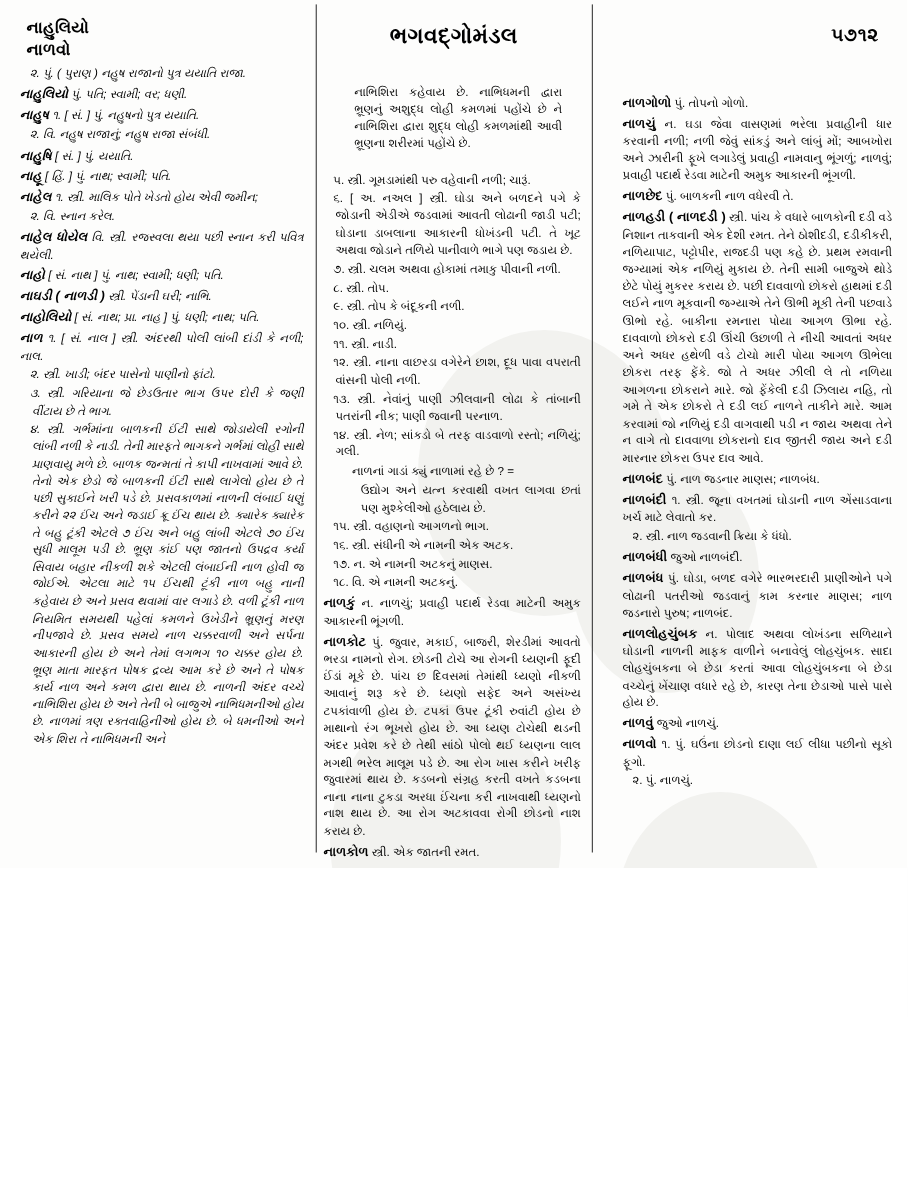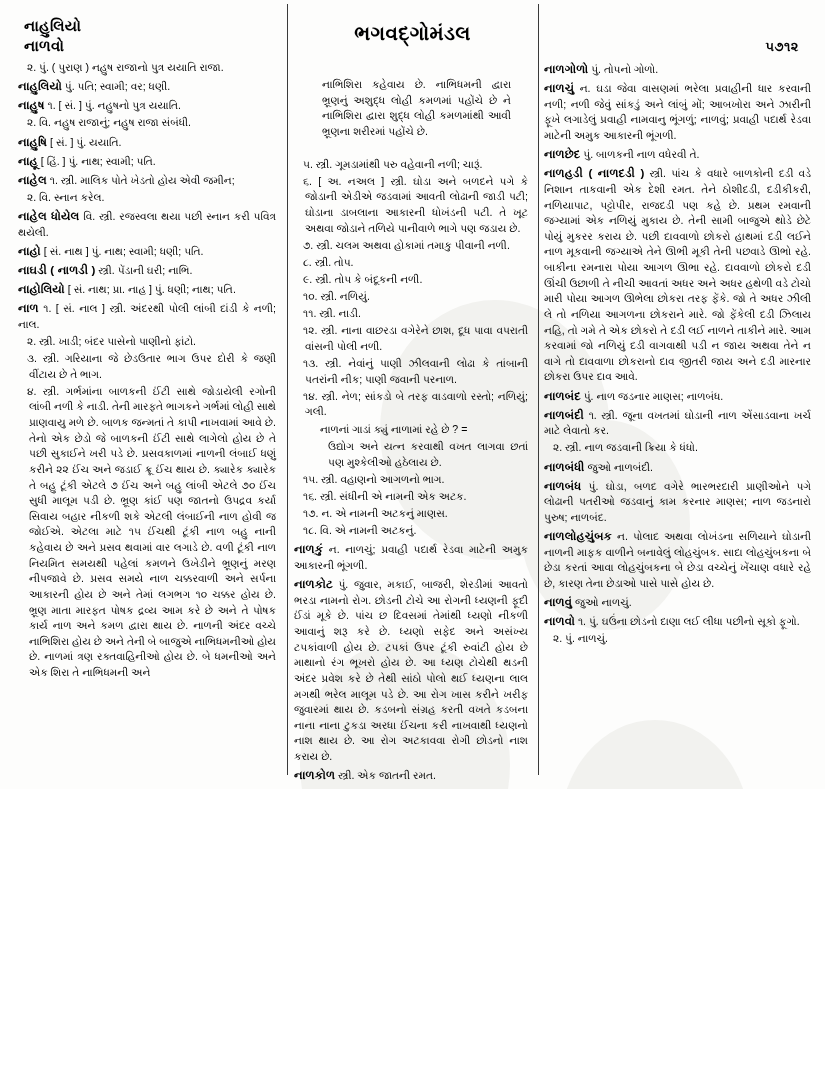--- a/index.html
+++ b/index.html
@@ -56,22 +56,22 @@
     left: 0; right: 0;
     top: 22px;
     text-align: center;
     font-size: 20px;
     font-weight: bold;
     letter-spacing: 0.3px;
   }
   .hdr-right {
     position: absolute;
     right: 26px;
-    top: 39px;
-    font-size: 13px;
+    top: 22px;
+    font-size: 17px;
     font-weight: bold;
     letter-spacing: 0.5px;
   }
 
   
   .columns {
     position: absolute;
     left: 18px;
     right: 14px;
     top: 60px;
@@ -82,23 +82,23 @@
   }
   .col {
     position: relative;
     box-sizing: border-box;
     font-size: 10.6px;
     line-height: 1.475;
     text-align: justify;
     text-justify: inter-word;
     overflow: hidden;
   }
-  .col-1 { width: 268px; padding-right: 10px; }
+  .col-1 { width: 268px; padding-right: 10px; font-style: italic; }
   .col-2 { width: 252px; padding-left: 8px; padding-right: 10px; }
-  .col-3 { width: 273px; padding-left: 6px; }
+  .col-3 { width: 273px; padding-left: 28px; margin-top: 25px; }
 
   .rule {
     position: absolute;
     top: 4px;
     bottom: 14px;
     width: 1px;
     background: #3a3a3a;
     z-index: 3;
   }
   .rule-1 { left: 287px; }

